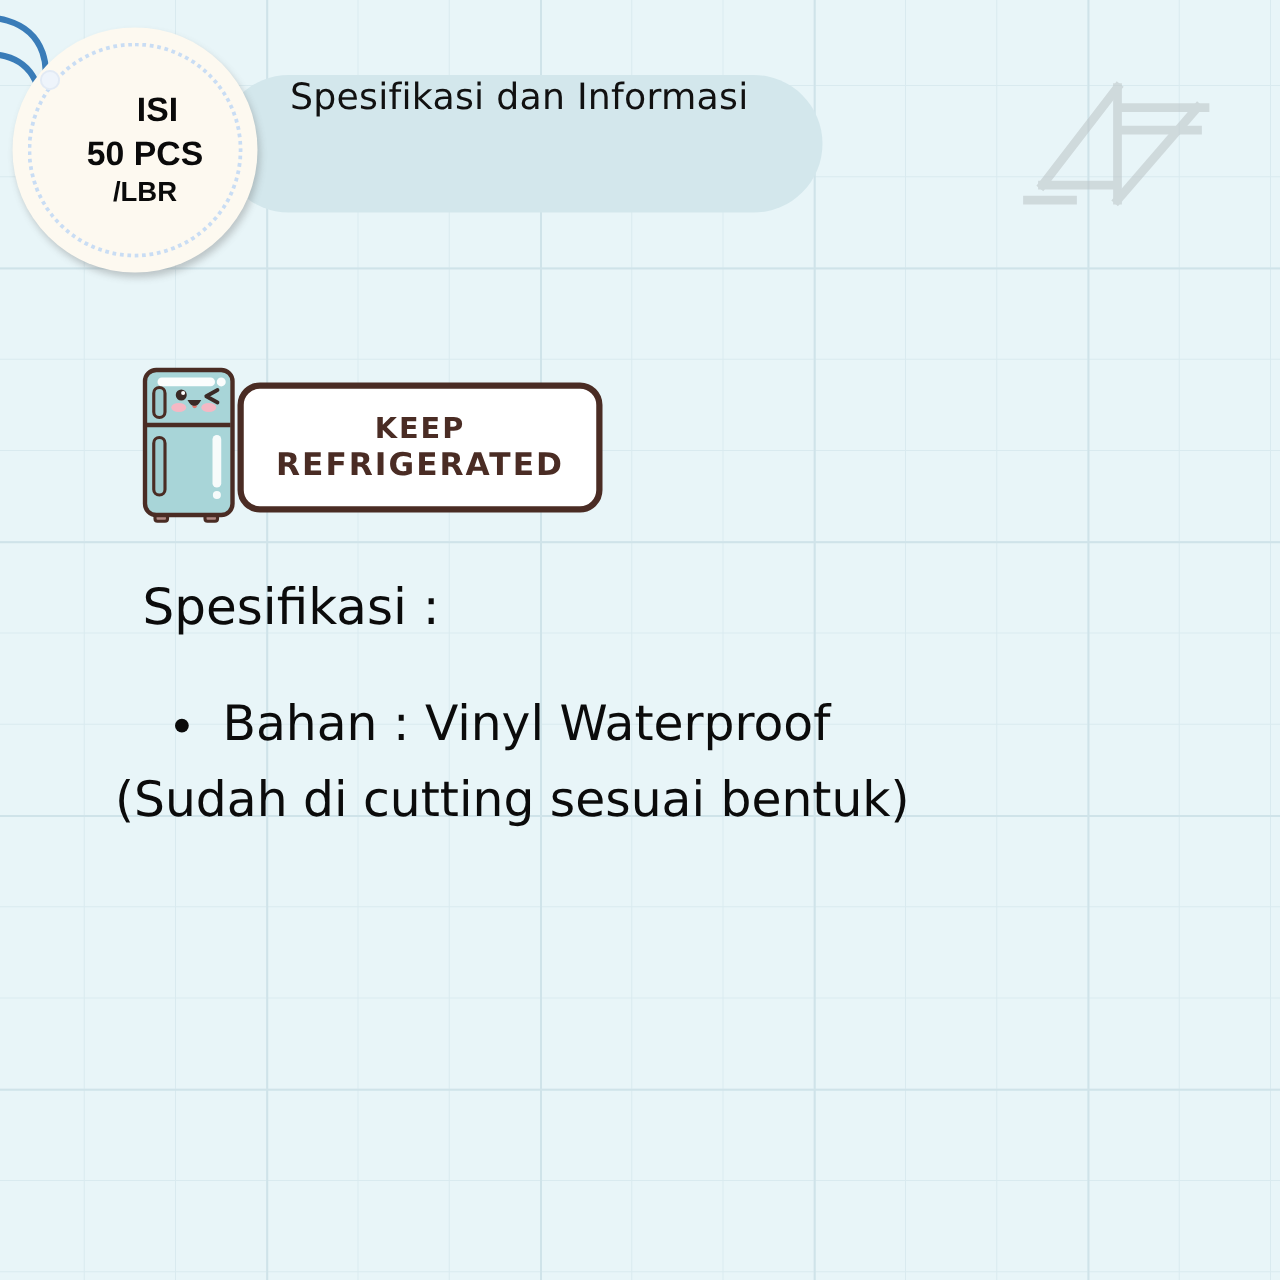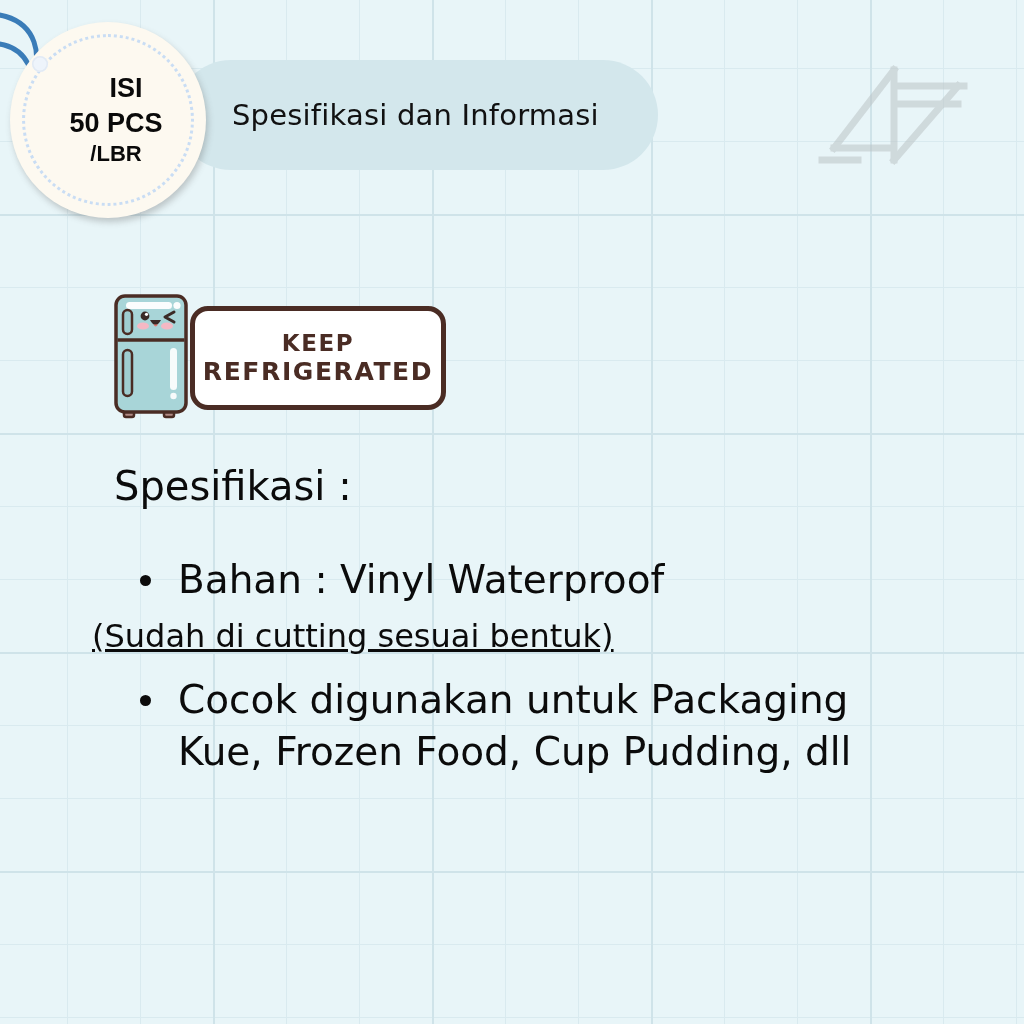--- a/index.html
+++ b/index.html
@@ -36,21 +36,21 @@
   
   .header-pill {
     position: absolute;
     left: 176px;
     top: 60px;
     width: 482px;
     height: 110px;
     background: #d3e7ec;
     border-radius: 55px;
     display: flex;
-    align-items: center;
+    align-items: flex-start;
   }
   .header-title {
     margin-left: 56px;
     font-size: 29px;
     color: #111111;
     letter-spacing: 0.2px;
     font-family: "DejaVu Sans", sans-serif;
     font-weight: 400;
   }
 
@@ -141,21 +141,21 @@
     position: absolute;
     left: 0;
     top: 0;
     width: 80px;
     height: 132px;
   }
   .label-box {
     position: absolute;
     left: 78px;
     top: 14px;
-    width: 256px;
+    width: 292px;
     height: 104px;
     background: #ffffff;
     border: 5px solid #4a2c24;
     border-radius: 18px;
     box-sizing: border-box;
     display: flex;
     flex-direction: column;
     align-items: center;
     justify-content: center;
     overflow: hidden;
@@ -204,24 +204,23 @@
     left: 48px;
     top: 21px;
     width: 11px;
     height: 11px;
     border-radius: 50%;
     background: #0b0b0b;
   }
   .spec-note {
     margin: -8px 0 16px 0;
     padding-left: 0;
-    font-size: 32px;
+    font-size: 39px;
     line-height: 1.35;
     font-weight: 400;
-    text-decoration: underline;
   }
 </style>
 </head>
 <body>
 
 <div id="page">
 
   <div class="header-pill">
     <span class="header-title">Spesifikasi dan Informasi</span>
   </div>
@@ -296,20 +295,16 @@
 
   <div class="spec-block">
     <div class="spec-heading">Spesifikasi :</div>
 
     <ul class="spec-list">
       <li class="spec-item">
         <span class="bullet"></span>
         <span>Bahan : Vinyl Waterproof</span>
       </li>
       <li class="spec-note">(Sudah di cutting sesuai bentuk)</li>
-      <li class="spec-item">
-        <span class="bullet"></span>
-        <span>Cocok digunakan untuk Packaging Kue, Frozen Food, Cup Pudding, dll</span>
-      </li>
     </ul>
   </div>
 
 </div>
 
 </body></html>

